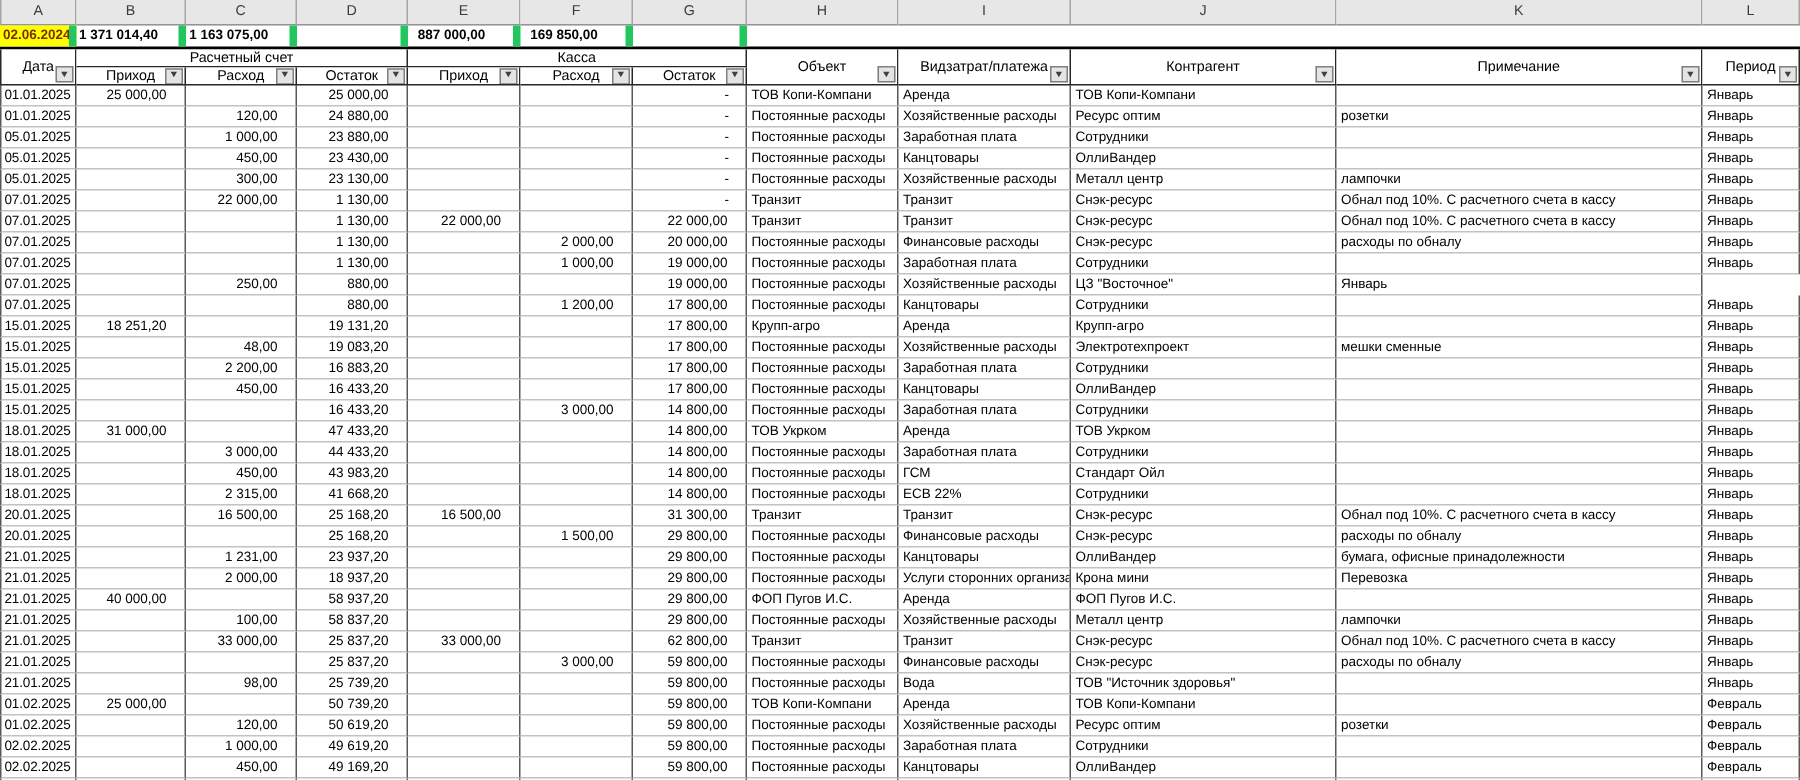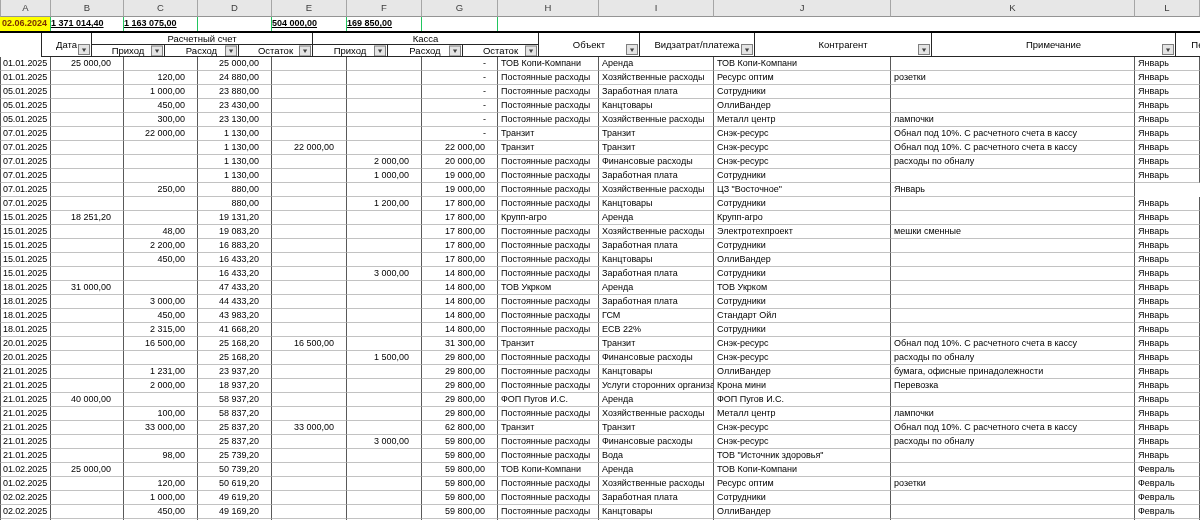--- a/index.html
+++ b/index.html
@@ -16,30 +16,30 @@
   .colcell {
     background:#e7e7e7; border-right:1px solid #a6a6a6; border-bottom:1px solid #949494;
     font-size:9.5px; color:#3c3c3c; display:flex; align-items:center; justify-content:center;
     line-height:16px;
   }
   .colcell:first-child { border-left:1px solid #a6a6a6; }
 
   
   #summary-row { height:14px; }
   #summary-row > div {
-    border-right:1px solid #22c55e; font-size:9px; line-height:13px;
+    border-right:5px solid #22c55e; font-size:9px; line-height:13px;
     overflow:hidden; white-space:nowrap;
   }
   #summary-row .filler { border-right:none; }
   .cell-yellow { background:#ffff00; color:#7b3000; font-weight:700; padding-left:2px; }
-  .sumnum { font-weight:700; text-align:left; padding-right:12px;text-decoration:underline; }
+  .sumnum { font-weight:700; text-align:center; padding-right:12px; }
 
   
   #table-header { border-top:2px solid #000; }
-  #table-header .hgrid { grid-template-rows:12px 12px;padding-left:41px; }
+  #table-header .hgrid { grid-template-rows:12px 12px; }
   .hcell {
     position:relative; border-right:1px solid #262626; border-bottom:1px solid #262626;
     font-size:9.5px; display:flex; align-items:center; justify-content:center;
     overflow:hidden; white-space:nowrap; background:#fff; line-height:10px;
   }
   .hcell.span2 { grid-row:1 / 3; }
   .hcell.first { border-left:1px solid #262626; }
   .two-line { flex-direction:row; justify-content:center; }
   .two-line span { display:block; line-height:11px; }
   .filter-btn {
@@ -81,21 +81,21 @@
       <div class="colcell">J</div>
       <div class="colcell">K</div>
       <div class="colcell">L</div>
     </div>
 
   <div id="summary-row" class="grid">
     <div class="cell-yellow">02.06.2024</div>
     <div class="sumnum">1 371 014,40</div>
     <div class="sumnum">1 163 075,00</div>
     <div></div>
-    <div class="sumnum">504 000,00</div>
+    <div class="sumnum">887 000,00</div>
     <div class="sumnum">169 850,00</div>
     <div></div>
     <div class="filler" style="grid-column:8/13"></div>
   </div>
 
   <div id="table-header">
     <div class="grid hgrid">
       <div class="hcell span2 first" style="grid-column:1">
         <span>Дата</span>
         <button class="filter-btn fb-br">

